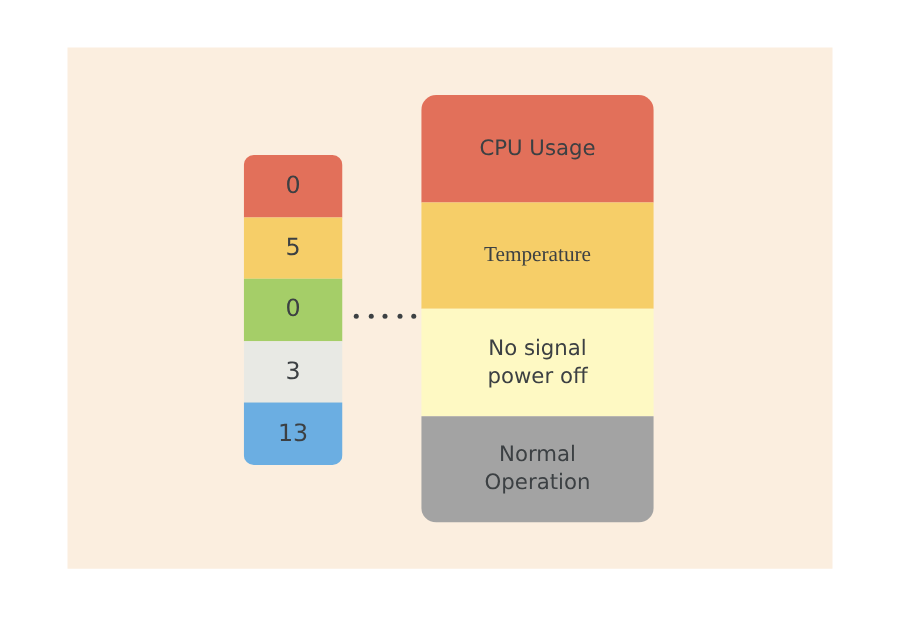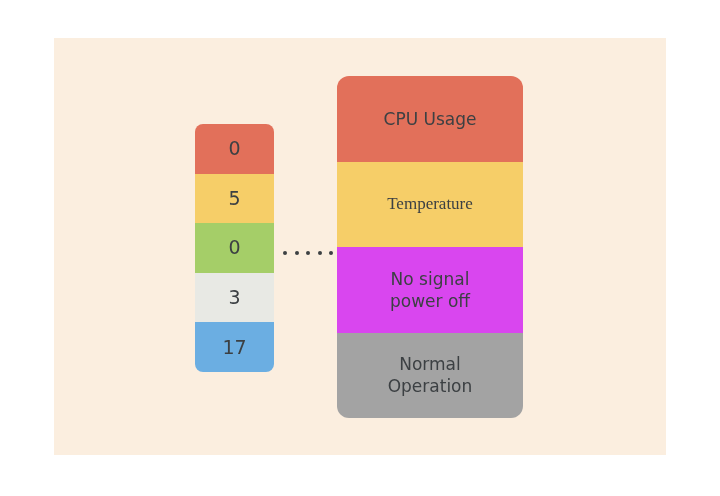--- a/index.html
+++ b/index.html
@@ -105,33 +105,33 @@
 
 <div id="canvas">
 
   <div id="backdrop"></div>
 
   <div id="value-column">
     <div class="value-cell" style="background: rgb(226, 112, 90);">0</div>
     <div class="value-cell" style="background: rgb(246, 206, 104);">5</div>
     <div class="value-cell" style="background: rgb(165, 206, 104);">0</div>
     <div class="value-cell" style="background: rgb(232, 233, 228);">3</div>
-    <div class="value-cell" style="background: rgb(107, 174, 226);">17</div>
+    <div class="value-cell" style="background: rgb(107, 174, 226);">13</div>
   </div>
 
   <div id="connector">
     <span class="dot"></span>
     <span class="dot"></span>
     <span class="dot"></span>
     <span class="dot"></span>
     <span class="dot"></span>
   </div>
 
   <div id="label-panel">
     <div class="label-cell" style="background: rgb(226, 112, 90);">CPU Usage</div>
     <div class="label-cell" style="background: rgb(246, 206, 104); font-family: Liberation Serif, serif;">Temperature</div>
-    <div class="label-cell" style="background: #d946ef;">No signal
+    <div class="label-cell" style="background: #fef9c3;">No signal
 power off</div>
     <div class="label-cell" style="background: #a3a3a3; text-align: center;">Normal
 Operation</div>
   </div>
 
 </div>
 
 </body></html>

